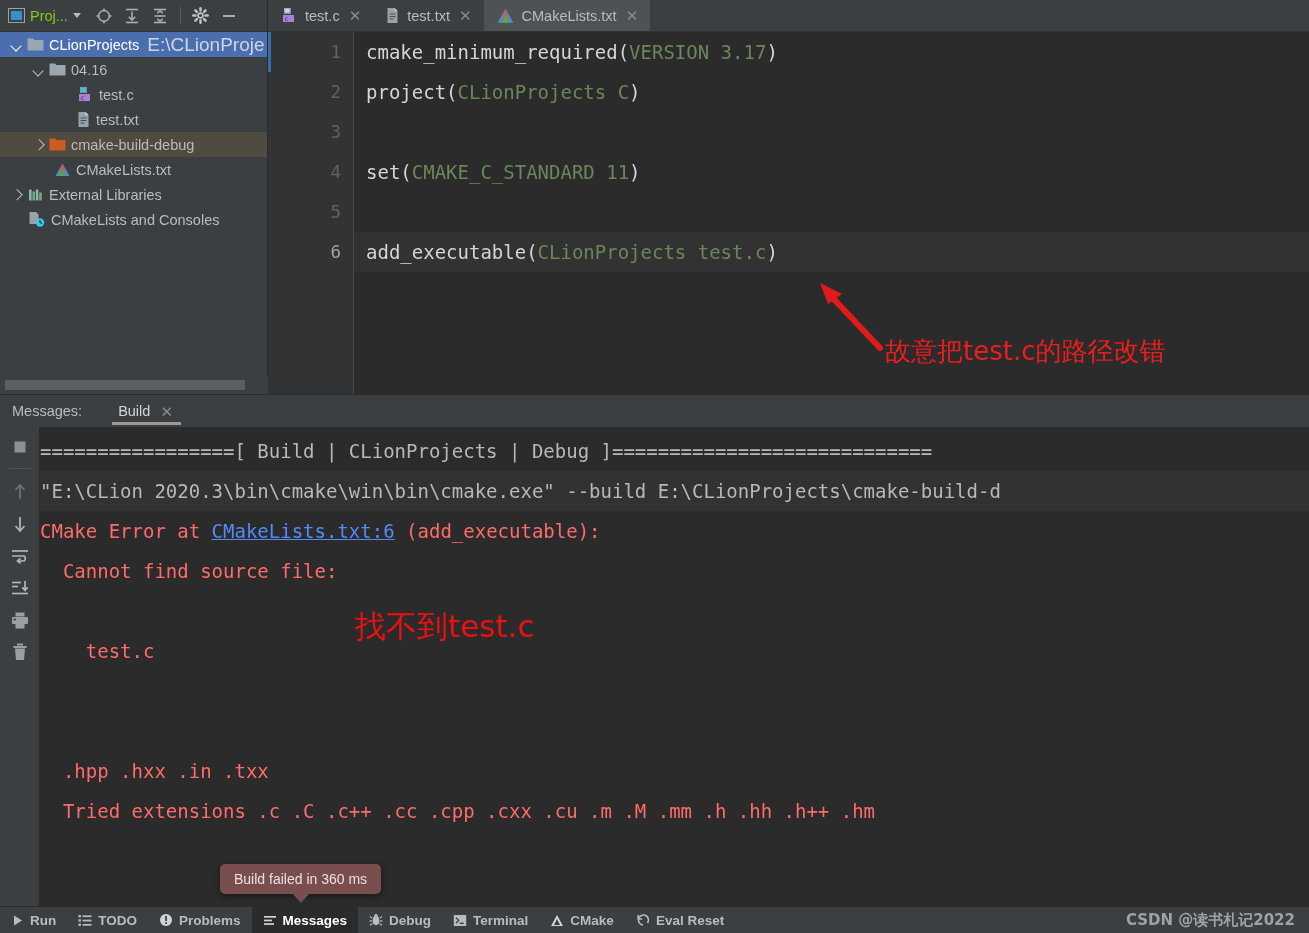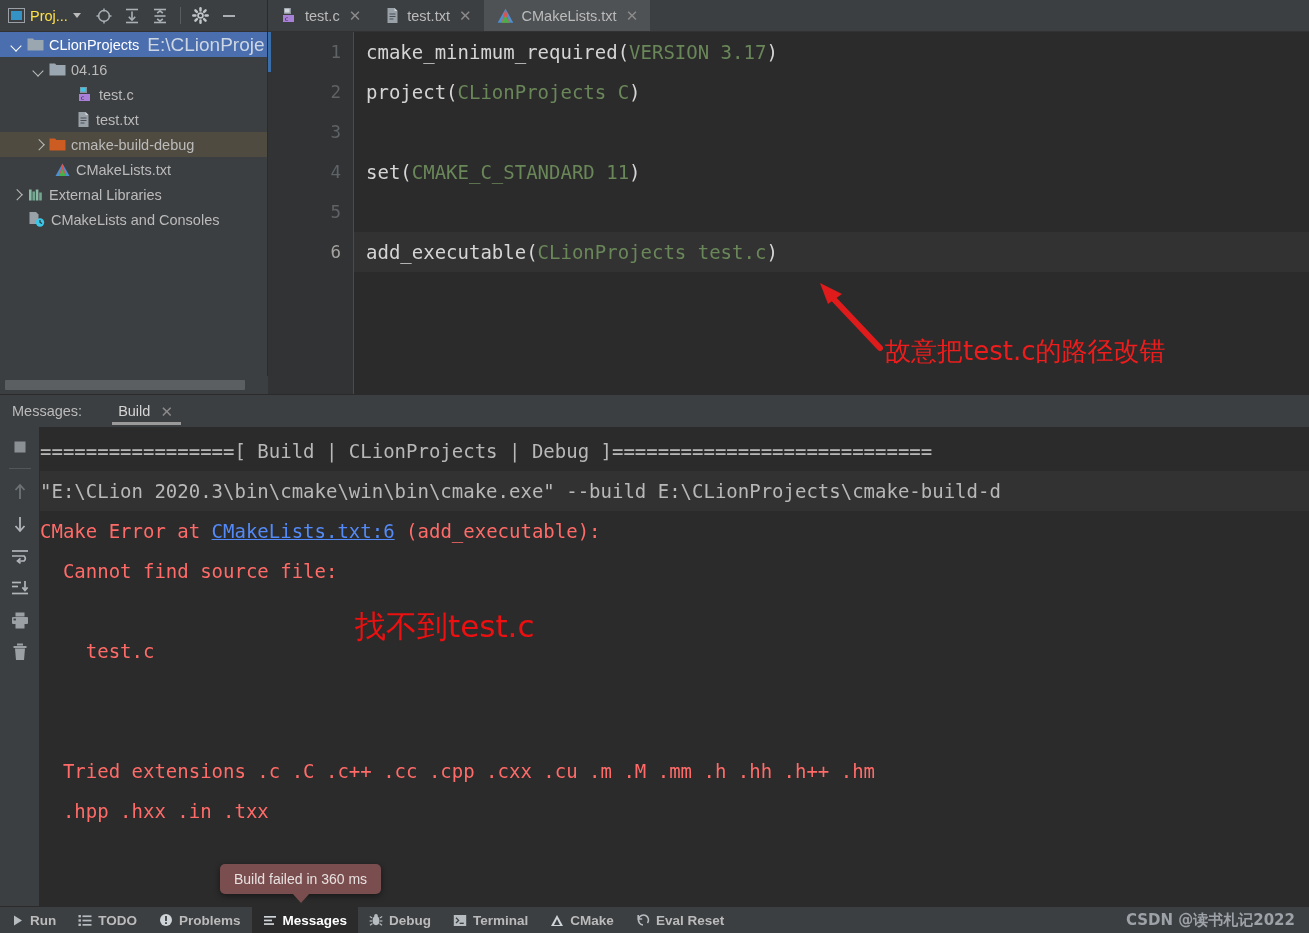--- a/index.html
+++ b/index.html
@@ -15,21 +15,21 @@
   #project-panel {
     position: absolute; left: 0; top: 0; width: 268px; height: 394px;
     background: #3c3f41; border-right: 1px solid #2b2b2b;
   }
   #project-toolbar {
     height: 32px; background: #3c3f41; display: flex; align-items: center;
     padding-left: 8px; gap: 2px; border-bottom: 1px solid #323232;
   }
   .pt-title {
     display: flex; align-items: center; gap: 5px;
-    color: #fde047; font-size: 14.5px; margin-right: 8px;
+    color: #84cc16; font-size: 14.5px; margin-right: 8px;
   }
   .pt-sq {
     width: 17px; height: 15px; border: 1.6px solid #9aa0a6;
     background: #3c3f41; display: inline-block; position: relative;
   }
   .pt-sq::after {
     content: ""; position: absolute; inset: 2px; background: #3592c4;
   }
   .caret-dn {
     width: 0; height: 0; border-left: 4.5px solid transparent;
@@ -505,22 +505,22 @@
 
       <div id="console">
         <div class="oline">=================[ Build | CLionProjects | Debug ]============================</div>
         <div class="oline alt">"E:\CLion 2020.3\bin\cmake\win\bin\cmake.exe" --build E:\CLionProjects\cmake-build-d</div>
         <div class="oline"><span class="err">CMake Error at </span><span class="lnk">CMakeLists.txt:6</span><span class="err"> (add_executable):</span></div>
         <div class="oline err">  Cannot find source file:</div>
         <div class="oline err"></div>
         <div class="oline err">    test.c</div>
         <div class="oline err"></div>
         <div class="oline err"></div>
+        <div class="oline err">  .hpp .hxx .in .txx</div>
         <div class="oline err">  Tried extensions .c .C .c++ .cc .cpp .cxx .cu .m .M .mm .h .hh .h++ .hm</div>
-        <div class="oline err">  .hpp .hxx .in .txx</div>
         <div class="oline err"></div>
         <div class="oline err"></div>
 
       </div>
     </div>
   </div>
 
   <div id="annot2">找不到test.c</div>
 
   <div id="tooltip">Build failed in 360 ms</div>

